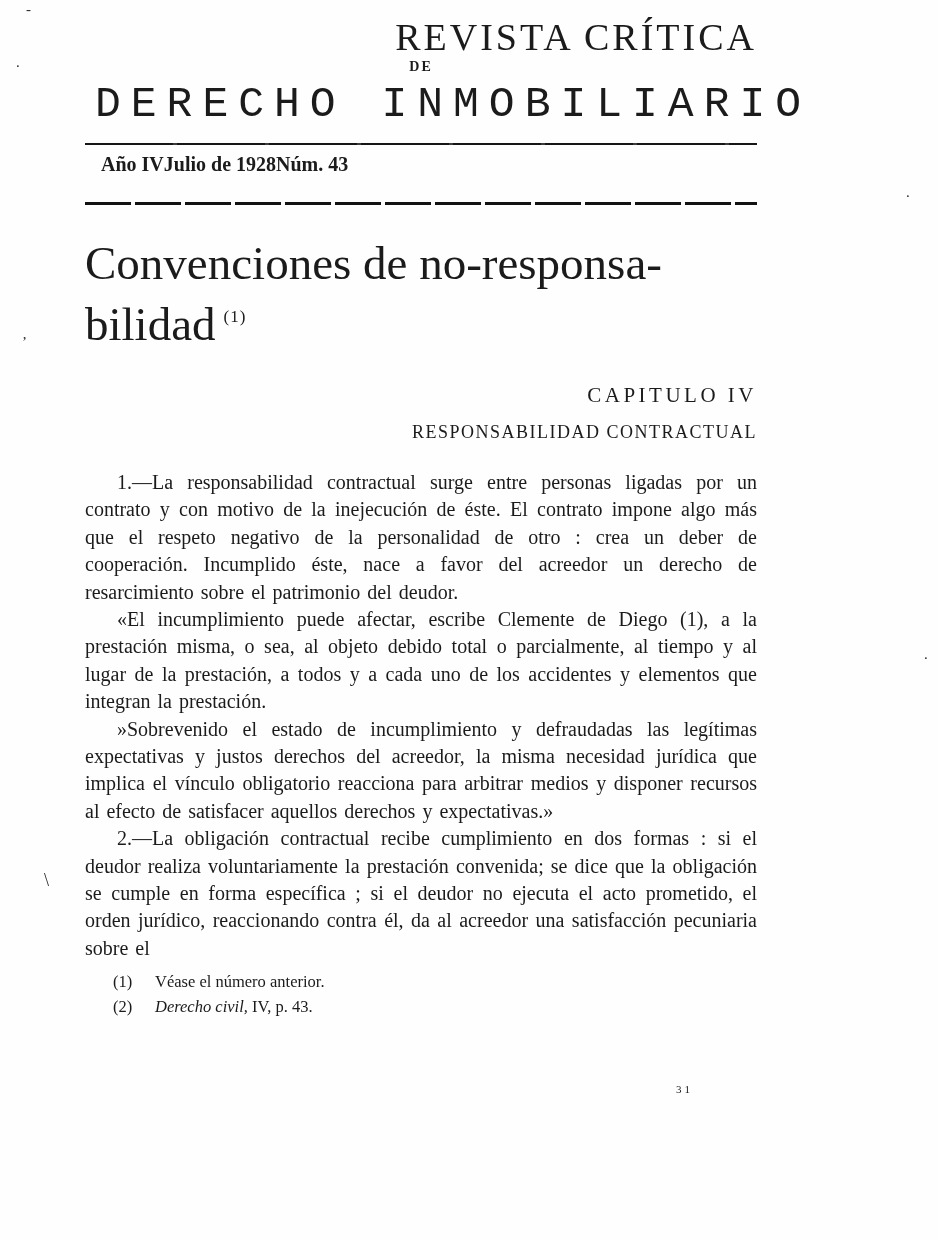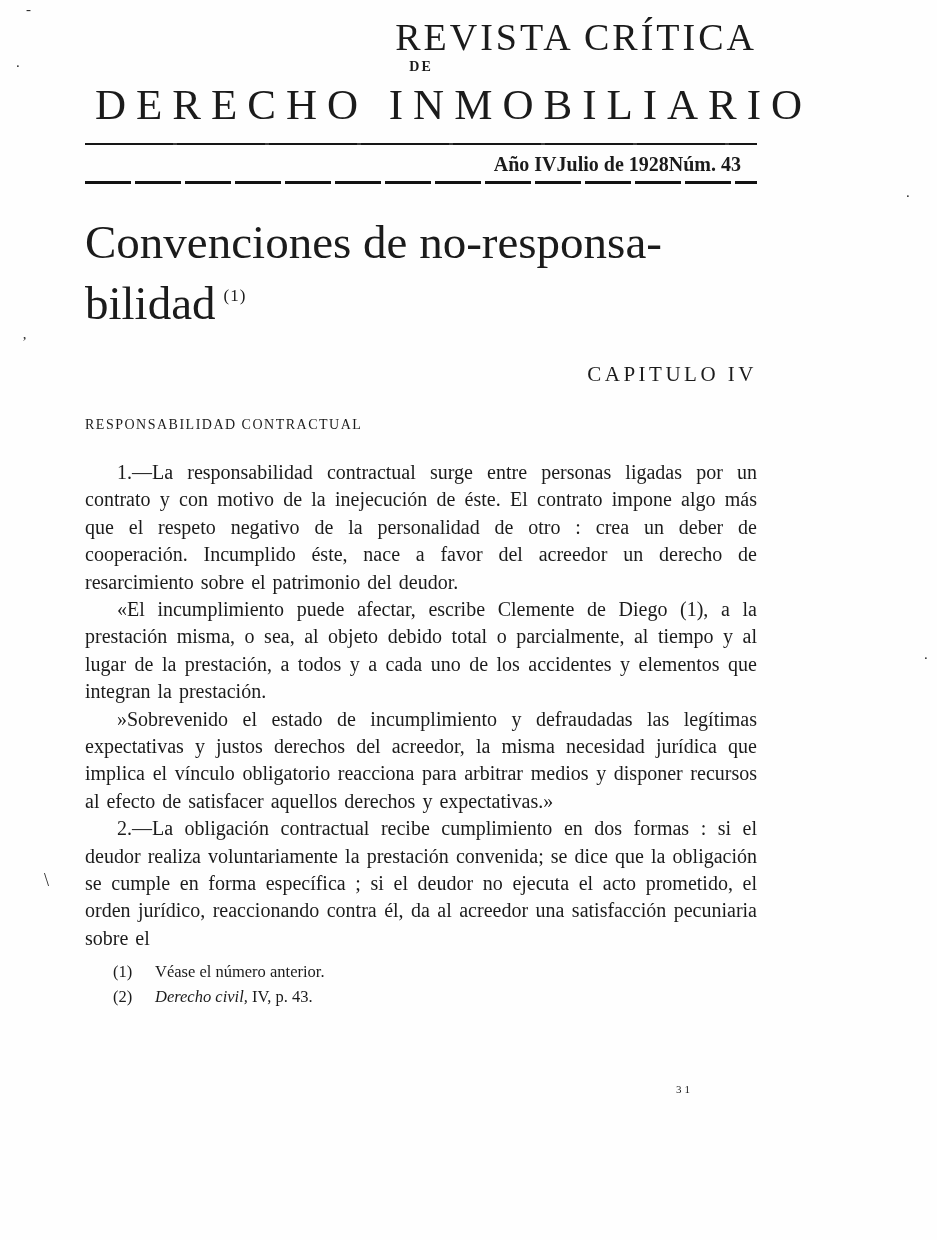--- a/index.html
+++ b/index.html
@@ -18,46 +18,47 @@
     margin-top:16px; letter-spacing:3px; white-space:nowrap;
   }
   .masthead-de {
     text-align:center; font-size:14px; font-weight:700;
     letter-spacing:2px; margin-top:1px;
   }
   .masthead-title2 {
     text-align:center; font-size:43px; line-height:46px;
     margin-top:7px; letter-spacing:10px; white-space:nowrap;
     padding-left:10px;
+    font-family:Liberation Mono, monospace;
   }
   .rule-thin {
     height:2px; margin-top:15px;
     background:repeating-linear-gradient(90deg,#161616 0 88px,#3d3d3d 88px 92px);
   }
   .issue-row {
-    display:flex; justify-content:flex-end; align-items:baseline;
-    font-weight:700; font-size:20px; padding:8px 16px 5px 16px;
+    display:flex; justify-content:flex-start; align-items:baseline;
+    font-weight:700; font-size:20px; padding:8px 16px 26px 16px;
   }
   .rule-thick {
     height:3px;
     background:repeating-linear-gradient(90deg,#121212 0 46px,transparent 46px 50px);
   }
   .article-title {
     text-align:left; font-size:47px; line-height:54px;
     font-weight:400;
   }
   .article-title .fn-sup {
     font-size:17px; vertical-align:18px; letter-spacing:1px; margin-left:8px;
   }
   .chapter {
     text-align:right; font-size:21px; letter-spacing:3.5px; margin-top:20px;
     white-space:nowrap;
   }
   .section {
-    text-align:left; font-size:14px; letter-spacing:1.5px; margin-top:30px;
+    text-align:right; font-size:18px; letter-spacing:1.5px; margin-top:14px;
     white-space:nowrap;
   }
   .body-text {
     margin-top:26px; font-size:20px; line-height:27.4px;
     text-align:justify; word-spacing:2px;
   }
   .body-text p { margin:0; text-indent:1.6em; }
 
   .footnotes { margin:7px 0 0 28px; font-size:16.5px; line-height:25px; }
   .footnote-mark { display:inline-block; width:42px; }

